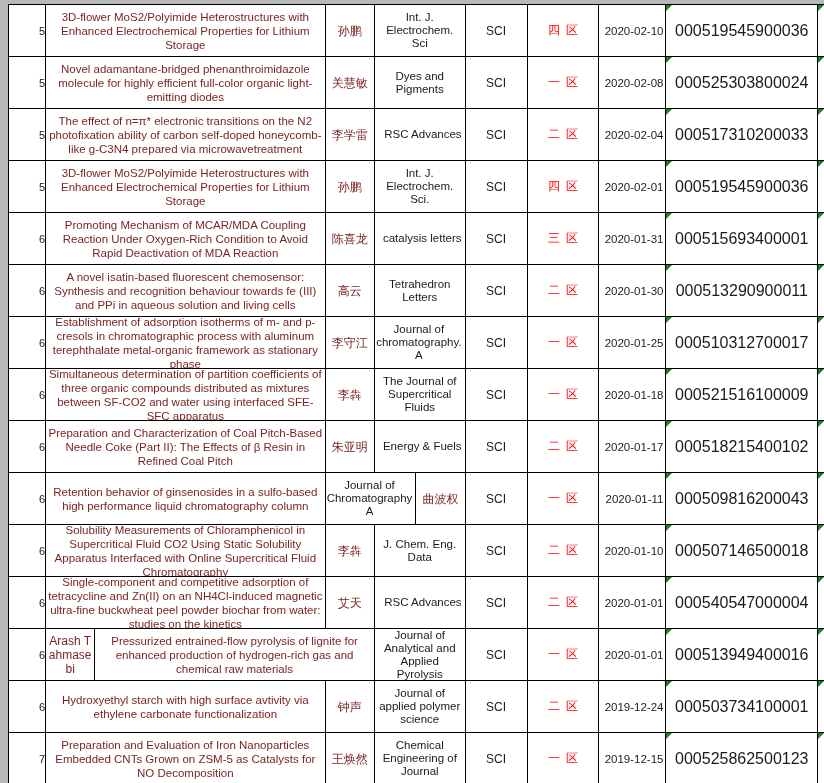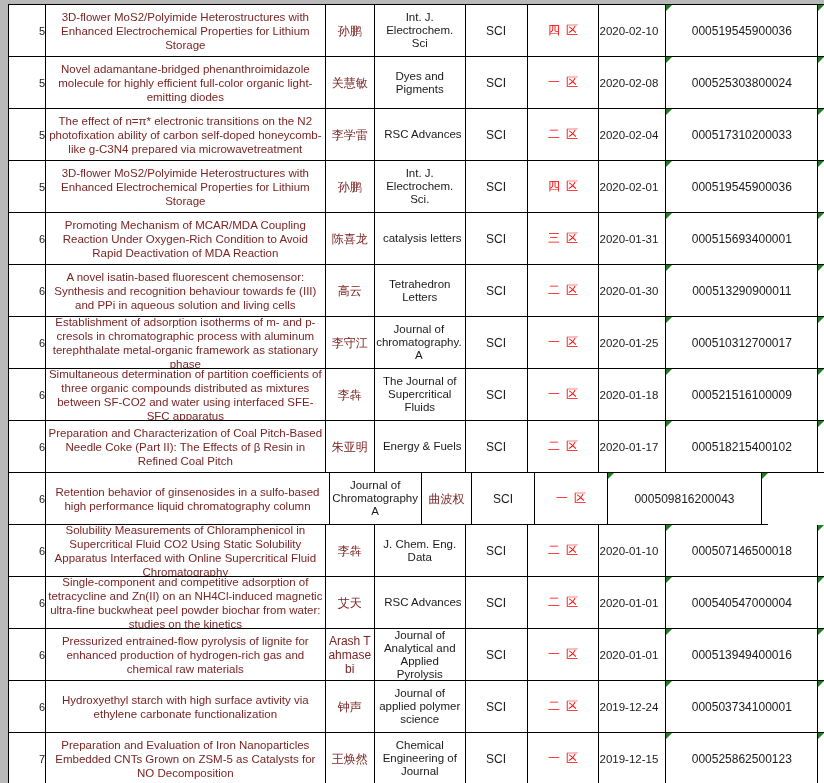--- a/index.html
+++ b/index.html
@@ -28,22 +28,22 @@
     overflow: hidden;
     text-align: center;
     color: #1a1a1a;
   }
   .c-num   { width: 26px;  font-size: 11px; padding-left: 36px; }
   .c-title { width: 284px; font-size: 11.5px; line-height: 14px; color: #7b2424; padding: 0 2px; }
   .c-auth  { width: 50px;  font-size: 12px; line-height: 14px; color: #7b2424; word-break: break-all; padding: 4px 1px; }
   .c-jour  { width: 92px;  font-size: 11.5px; line-height: 13px; padding: 0 3px; justify-content: flex-end; }
   .c-db    { width: 63px;  font-size: 12px; }
   .c-quart { width: 73px;  font-size: 12px; color: #ff0000; letter-spacing: 6px; text-indent: 6px; }
-  .c-date  { width: 68px;  font-size: 11.5px; justify-content: flex-start; padding-right: 2px; }
-  .c-id    { width: 154px; font-size: 12px; }
+  .c-date  { width: 68px;  font-size: 11.5px; justify-content: flex-end; padding-right: 2px; }
+  .c-id    { width: 154px; font-size: 16px; }
   .c-edge  { width: 6px; border-right: none; }
   .tri {
     position: absolute;
     top: 0; left: 0;
     width: 0; height: 0;
     border-top: 6px solid #1e7e1e;
     border-right: 6px solid transparent;
   }
 </style>
 </head>
@@ -341,20 +341,23 @@
       </div>
     <div class="cell c-auth">
         <span>曲波权</span>
       </div>
     <div class="cell c-db">
         <span>SCI</span>
       </div>
     <div class="cell c-quart">
         <span>一区</span>
       </div>
+    <div class="cell c-date">
+        <span>2020-01-11</span>
+      </div>
     <div class="cell c-id">
       <div class="tri"></div>
       <span>000509816200043</span>
     </div>
     <div class="cell c-edge">
       <div class="tri"></div>
     </div>
   </div>
 
   <div class="row">
@@ -416,26 +419,26 @@
     </div>
     <div class="cell c-edge">
       <div class="tri"></div>
     </div>
   </div>
 
   <div class="row">
     <div class="cell c-num">
         <span>68</span>
       </div>
+    <div class="cell c-auth">
+        <span>Arash Tahmasebi</span>
+      </div>
     <div class="cell c-title">
         <span>Pressurized entrained-flow pyrolysis of lignite for enhanced production of hydrogen-rich gas and chemical raw materials</span>
       </div>
-    <div class="cell c-auth">
-        <span>Arash Tahmasebi</span>
-      </div>
     <div class="cell c-jour">
         <span>Journal of Analytical and Applied Pyrolysis</span>
       </div>
     <div class="cell c-db">
         <span>SCI</span>
       </div>
     <div class="cell c-quart">
         <span>一区</span>
       </div>
     <div class="cell c-date">

